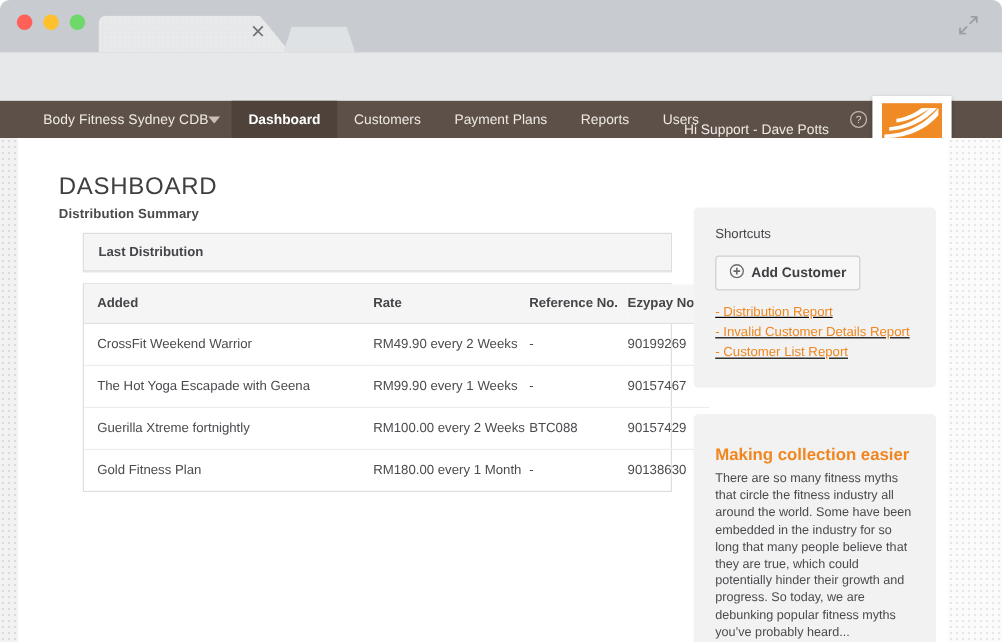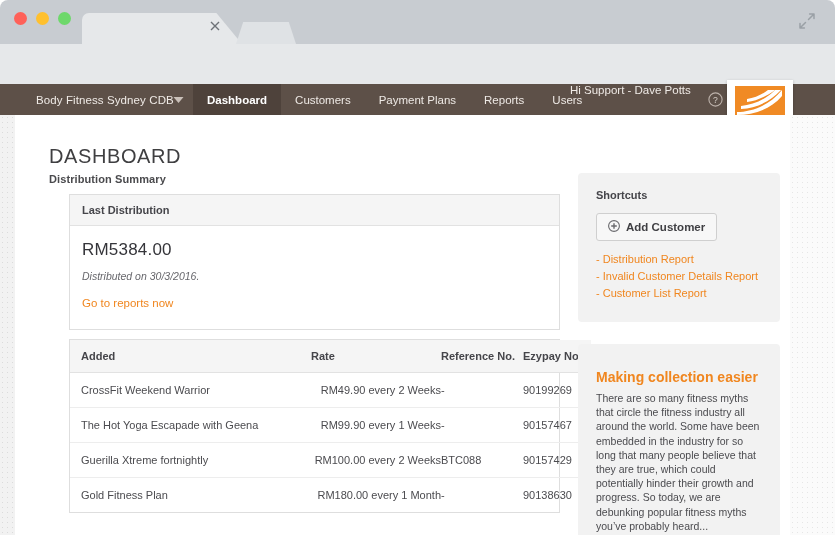--- a/index.html
+++ b/index.html
@@ -75,21 +75,21 @@
   .nav-caret{
     position:absolute;left:173px;top:0;height:31px;display:flex;align-items:center;
   }
   .nav-items{position:absolute;left:193px;top:0;height:31px;display:flex;align-items:stretch;}
   .nav-item{
     display:flex;align-items:center;padding:0 14px;
     color:#eee9e5;font-size:11.5px;
   }
   .nav-item.active{background:#4e423b;color:#ffffff;font-weight:bold;}
   .nav-user{
-    position:absolute;left:570px;top:0;height:31px;display:flex;align-items:flex-start;
+    position:absolute;left:570px;top:0;height:31px;display:flex;align-items:flex-end;
     color:#efeae6;font-size:11.5px;
   }
   .help-icon{position:absolute;left:708px;top:8px;width:15px;height:15px;}
 
   .logo-box{
     position:absolute;left:727px;top:80px;width:66px;height:62px;
     background:#ffffff;
     box-shadow:0 1px 3px rgba(0,0,0,.22);
   }
   .logo-mark{
@@ -159,36 +159,36 @@
     background:#f5f5f5;border-bottom:1px solid #e2e2e2;
     text-align:left;font-size:11px;font-weight:bold;color:#45454a;
     padding:10px 0 10px 0;
   }
   .tbl td{
     border-bottom:1px solid #ededed;
     font-size:11px;color:#4b4b4f;padding:11px 0;
   }
   .tbl tr:last-child td{border-bottom:none;}
   .c-name{width:230px;padding-left:11px!important;}
-  .c-rate{width:130px;text-align:right;}
+  .c-rate{width:130px;}
   .c-ref{width:82px;}
   .c-ezy{width:68px;}
 
   
   .panel{
     background:#f2f2f2;border-radius:4px;padding:16px 18px 18px 18px;
   }
-  .panel-title{font-size:11px;font-weight:bold;color:#45454a;}
+  .panel-title{font-size:11px;font-weight:normal;color:#45454a;}
   .btn-add{
     display:inline-flex;align-items:center;gap:6px;
     margin-top:12px;padding:6px 11px;
     background:#f7f7f7;border:1px solid #cfcfcf;border-radius:3px;
     font-size:11.5px;font-weight:bold;color:#3f3f43;cursor:pointer;
   }
-  .shortcut-list{margin-top:12px;}
+  .shortcut-list{margin-top:12px;text-decoration:underline;}
   .shortcut-list a{
     display:block;font-size:11px;color:#f0861f;text-decoration:none;margin-bottom:5px;
   }
   .blog-link{
     display:block;margin-top:9px;font-size:14px;font-weight:bold;
     color:#f0861f;text-decoration:none;
   }
   .blog-body{
     margin-top:6px;font-size:10.5px;line-height:14.2px;color:#4b4b4f;
   }
@@ -315,25 +315,20 @@
 
   <div class="page">
     <h1 class="page-title">DASHBOARD</h1>
 
     <div class="left-col">
 
       <div class="section-label">Distribution Summary</div>
 
       <div class="card">
         <div class="card-head">Last Distribution</div>
-        <div class="card-body">
-          <div class="amount">RM5384.00</div>
-          <div class="dist-date">Distributed on 30/3/2016.</div>
-          <a class="link-orange" href="#">Go to reports now</a>
-        </div>
       </div>
 
 
       <div class="card">
         <table class="tbl">
           <thead>
             <tr>
               <th class="c-name">Added</th>
               <th class="c-rate">Rate</th>
               <th class="c-ref">Reference No.</th>

